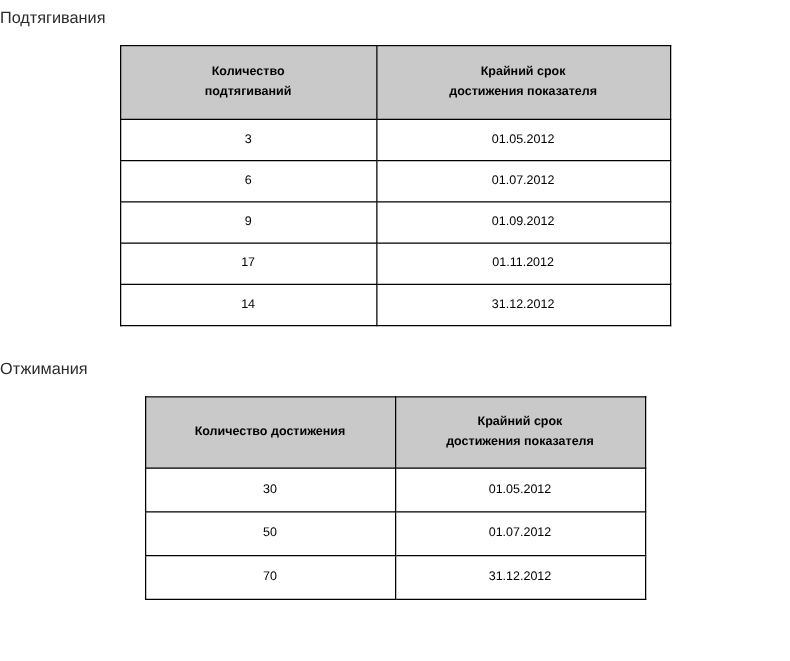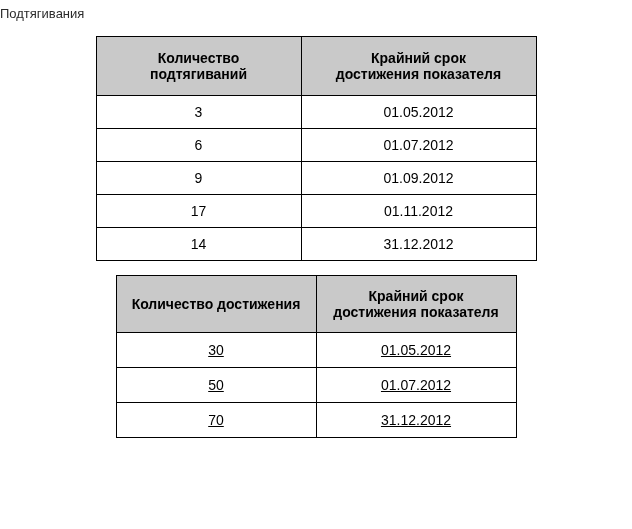--- a/index.html
+++ b/index.html
@@ -36,21 +36,21 @@
   table.data-table {
     border-collapse: collapse;
     table-layout: fixed;
     background: #ffffff;
   }
   table.data-table th,
   table.data-table td {
     border: 1px solid #000000;
     text-align: center;
     vertical-align: middle;
-    font-size: 14px;
+    font-size: 10px;
     color: #000000;
   }
   table.data-table thead th {
     background: #c9c9c9;
     font-weight: bold;
     line-height: 16px;
     padding: 8px 6px;
   }
   table.data-table tbody td {
     background: #ffffff;
@@ -63,21 +63,21 @@
   #table-pullups col.c1 { width: 205px; }
   #table-pullups col.c2 { width: 235px; }
   #table-pullups thead th { height: 42px; }
   #table-pullups tbody td { height: 18px; }
 
   
   #table-pushups { width: 400px; }
   #table-pushups col.c1 { width: 200px; }
   #table-pushups col.c2 { width: 200px; }
   #table-pushups thead th { height: 40px; }
-  #table-pushups tbody td { height: 20px; text-decoration: underline; }
+  #table-pushups tbody td { height: 20px; }
 
   .block-pullups-title { margin-top: 6px; }
   .block-pullups-table { margin-top: 14px; }
   .block-pushups-title { margin-top: 26px; }
   .block-pushups-table { margin-top: 14px; }
 </style>
 </head>
 <body>
 
 <div class="page">
@@ -122,20 +122,23 @@
           <td>01.11.2012</td>
         </tr>
         <tr>
           <td>14</td>
           <td>31.12.2012</td>
         </tr>
       </tbody>
     </table>
   </div>
 
+  <div class="block-pushups-title">
+    <p class="section-title">Отжимания</p>
+  </div>
 
   <div class="table-wrap block-pushups-table">
     <table id="table-pushups" class="data-table">
       <colgroup>
         <col class="c1">
         <col class="c2">
       </colgroup>
       <thead>
         <tr>
           <th>Количество достижения</th>

